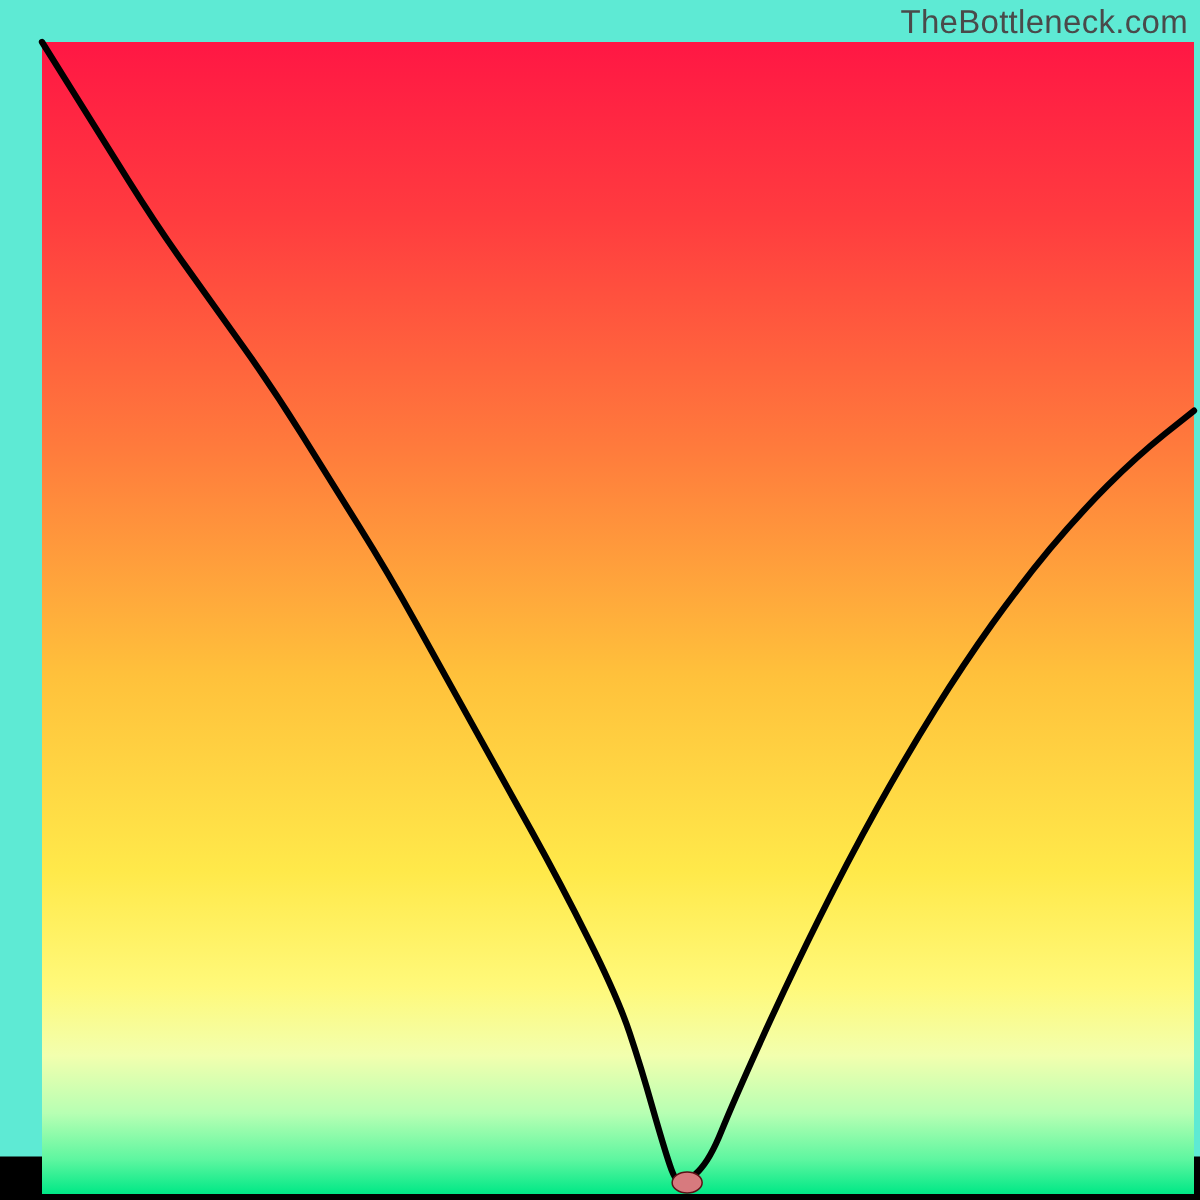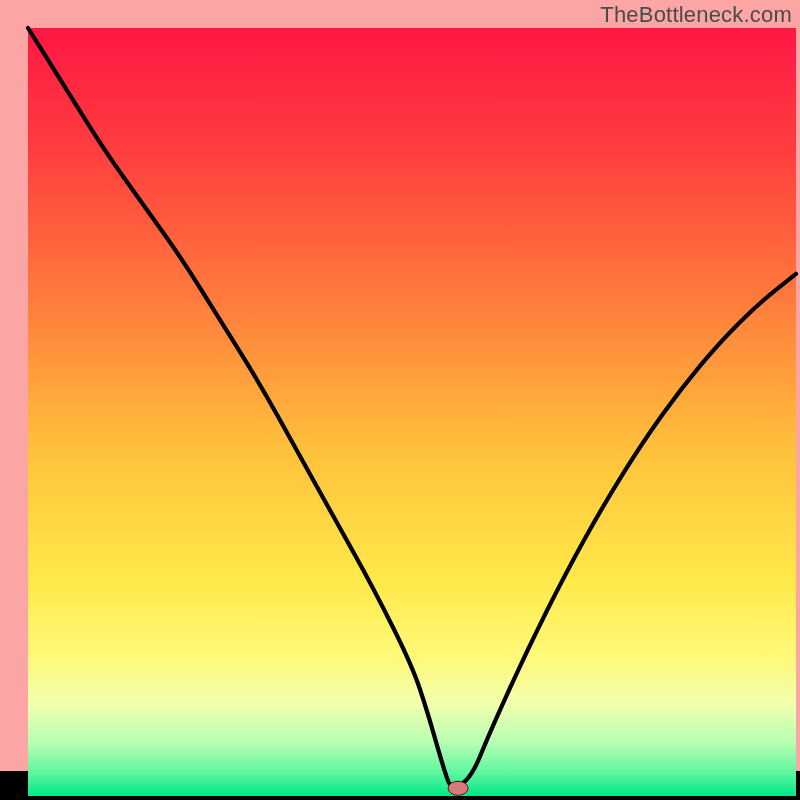--- a/index.html
+++ b/index.html
@@ -8,21 +8,21 @@
     width: 800px;
     height: 800px;
     background: #000;
     font-family: Arial, Helvetica, sans-serif;
     overflow: hidden;
   }
   .frame {
     position: relative;
     width: 800px;
     height: 771px;
-    background: #fca5a5;
+    background: #5eead4;
     text-decoration: underline;
   }
   .watermark {
     position: absolute;
     top: 2px;
     right: 8px;
     color: #4a4a4a;
     font-size: 22px;
     font-weight: 500;
     letter-spacing: 0.2px;

